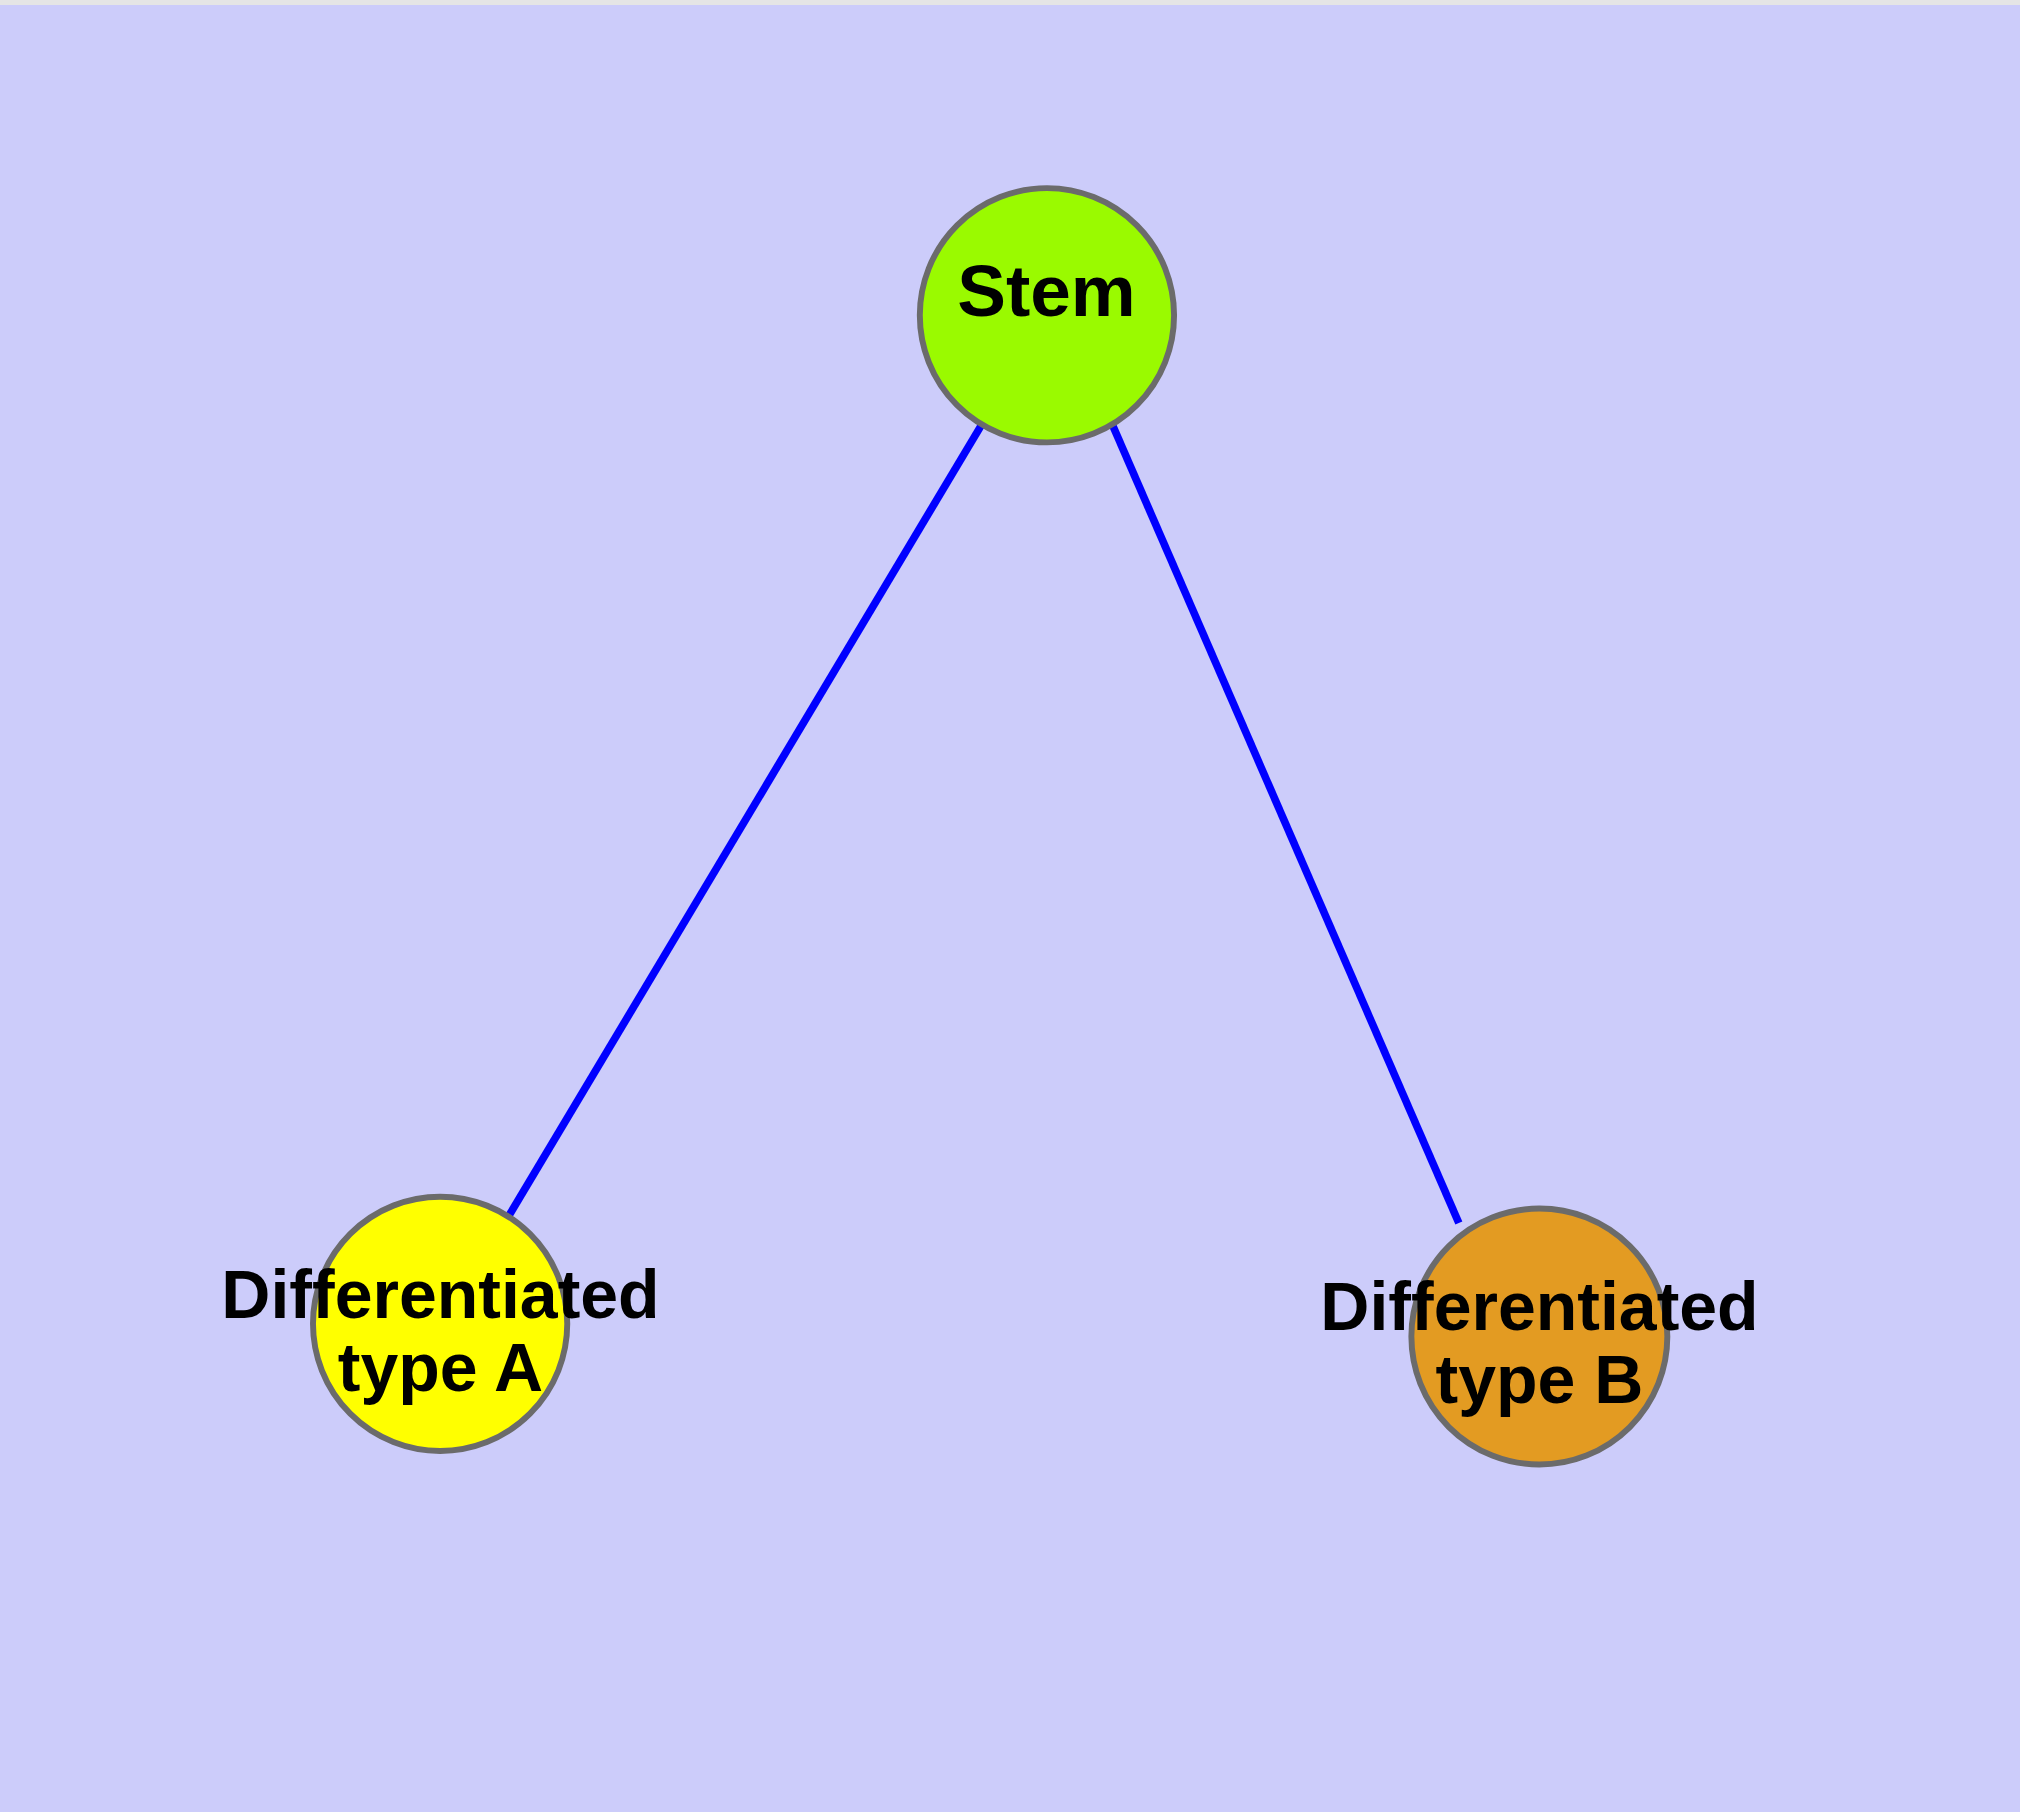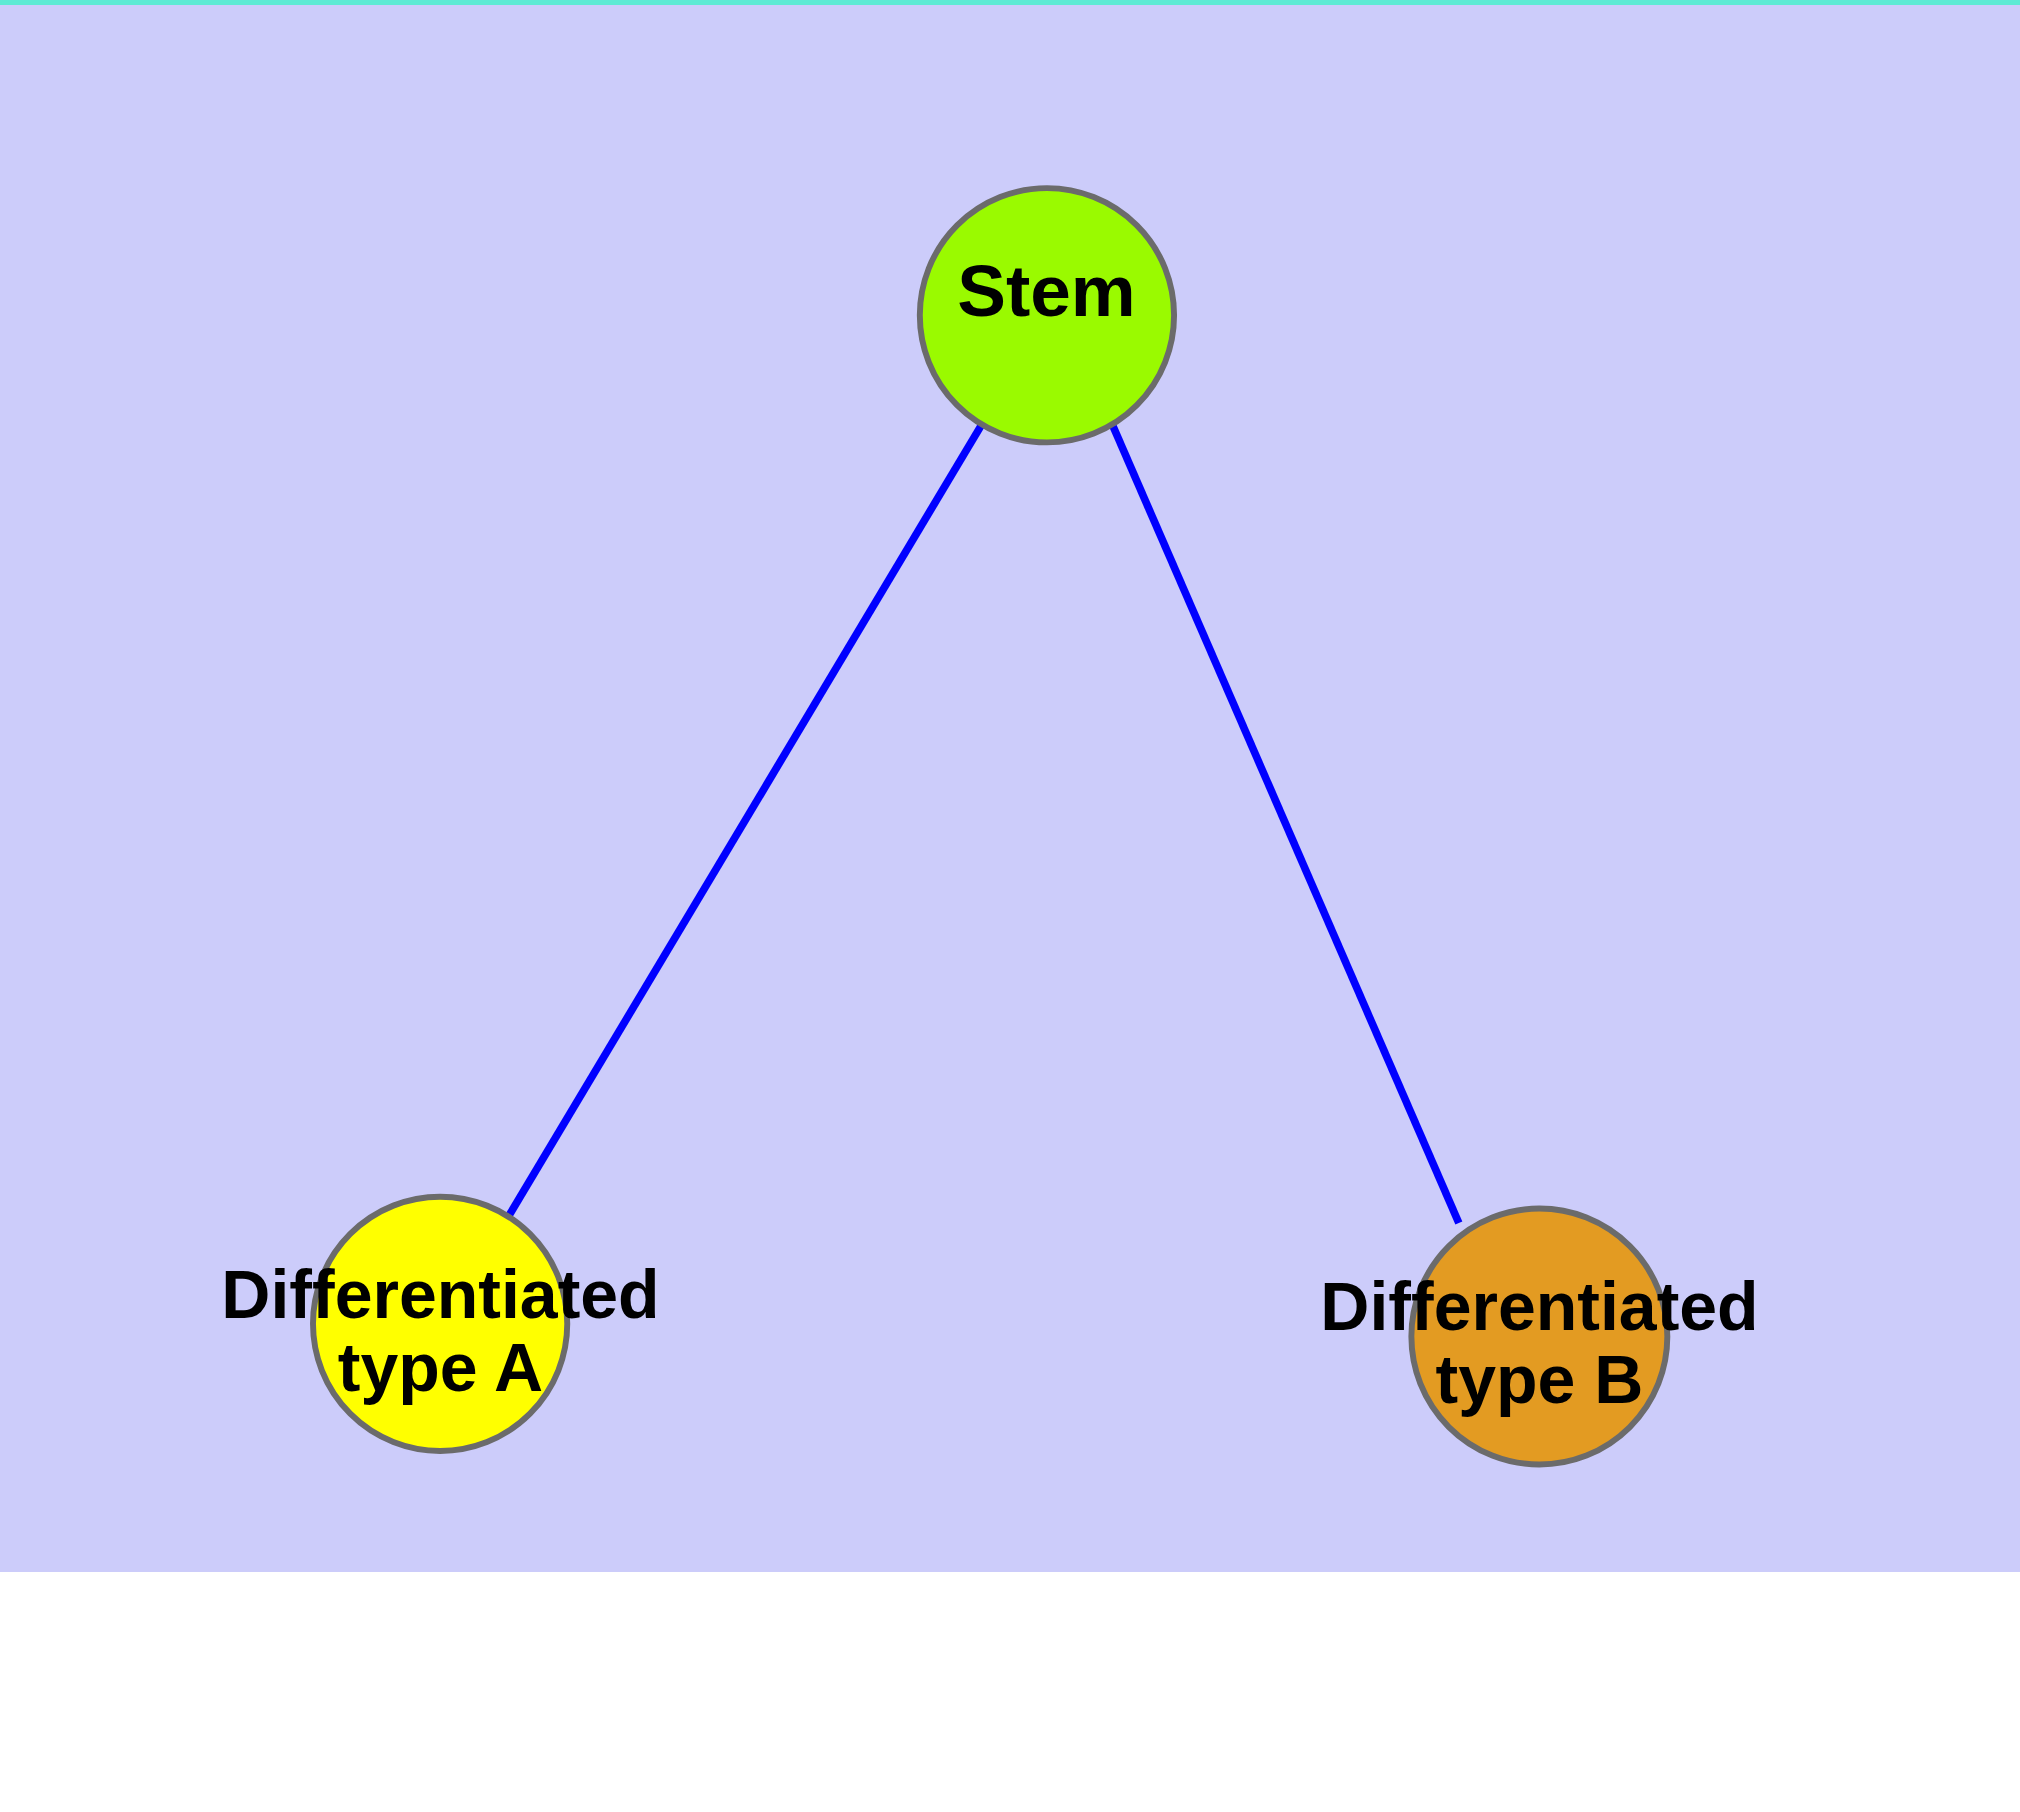--- a/index.html
+++ b/index.html
@@ -3,22 +3,22 @@
 <meta charset="utf-8">
 <style>
   html, body {
     margin: 0;
     padding: 0;
     background: #ffffff;
   }
   #canvas {
     position: relative;
     width: 2021px;
-    height: 1572px;
-    background: #5eead4;
+    height: 1812px;
+    background: #e5e5e5;
     overflow: hidden;
     font-family: "Liberation Sans", sans-serif;
   }
   #plot-background {
     position: absolute;
     left: 0;
     top: 5.1px;
     width: 2021px;
     height: 1807px;
     background: #ccccfa;

